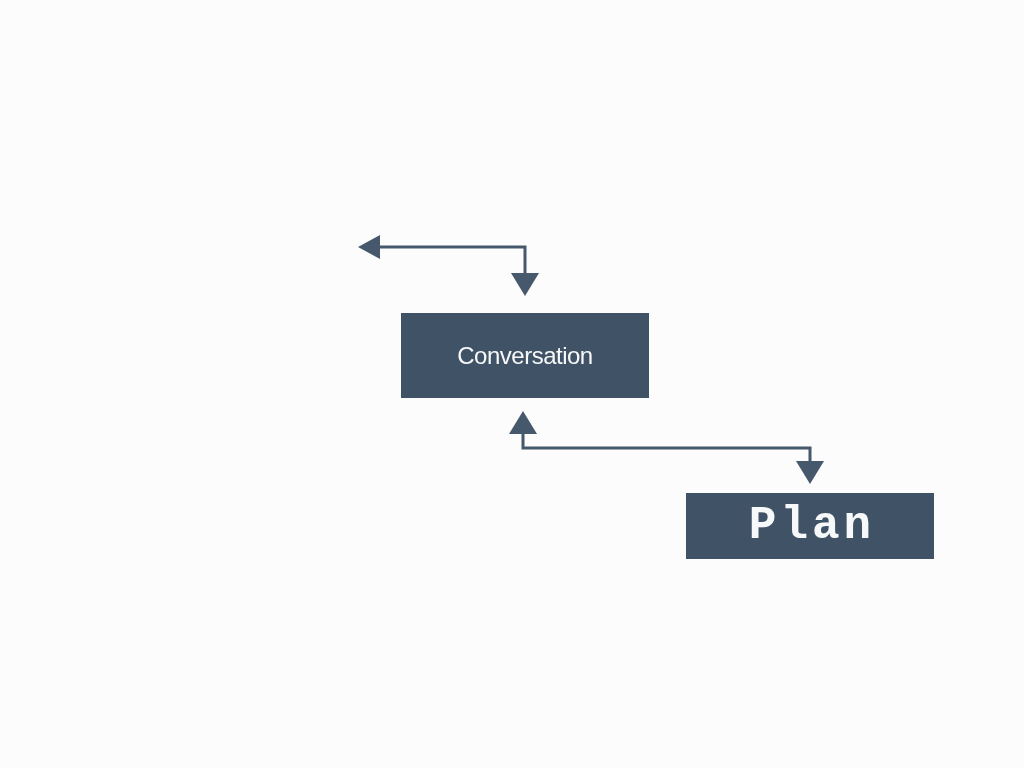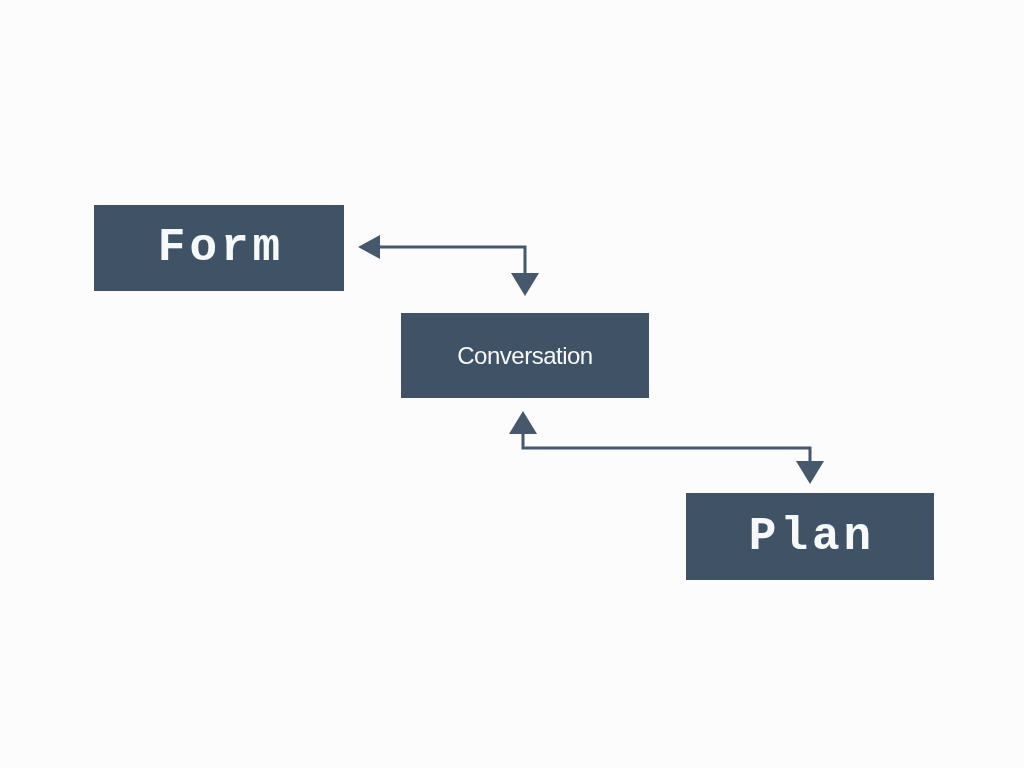--- a/index.html
+++ b/index.html
@@ -38,21 +38,21 @@
     text-indent: 4px; 
   }
   .node--sans {
     font-family: "Liberation Sans", "DejaVu Sans", sans-serif;
     font-weight: 400;
     font-size: 24px;
     letter-spacing: -0.5px;
   }
   .node--form         { left: 94px;  top: 205px; width: 250px; height: 86px; }
   .node--conversation { left: 401px; top: 313px; width: 248px; height: 85px; }
-  .node--plan         { left: 686px; top: 493px; width: 248px; height: 87px; }
+  .node--plan         { left: 686px; top: 493px; width: 248px; height: 66px; }
 
   .connector-layer {
     position: absolute;
     left: 0; top: 0;
     width: 1024px;
     height: 768px;
     pointer-events: none;
   }
   .connector-line {
     fill: none;
@@ -74,23 +74,20 @@
       <polygon class="arrowhead" points="525,296 511,273 539,273"></polygon>
     </g>
 
     <g>
       <polyline class="connector-line" points="523,431 523,448 810,448 810,462"></polyline>
       <polygon class="arrowhead" points="523,411 509,434 537,434"></polygon>
       <polygon class="arrowhead" points="810,484 796,461 824,461"></polygon>
     </g>
   </svg>
 
-  <div class="node node--mono node--form">
-    <span>Form</span>
-  </div>
 
   <div class="node node--sans node--conversation">
     <span>Conversation</span>
   </div>
 
   <div class="node node--mono node--plan">
     <span>Plan</span>
   </div>
 
 </div>

